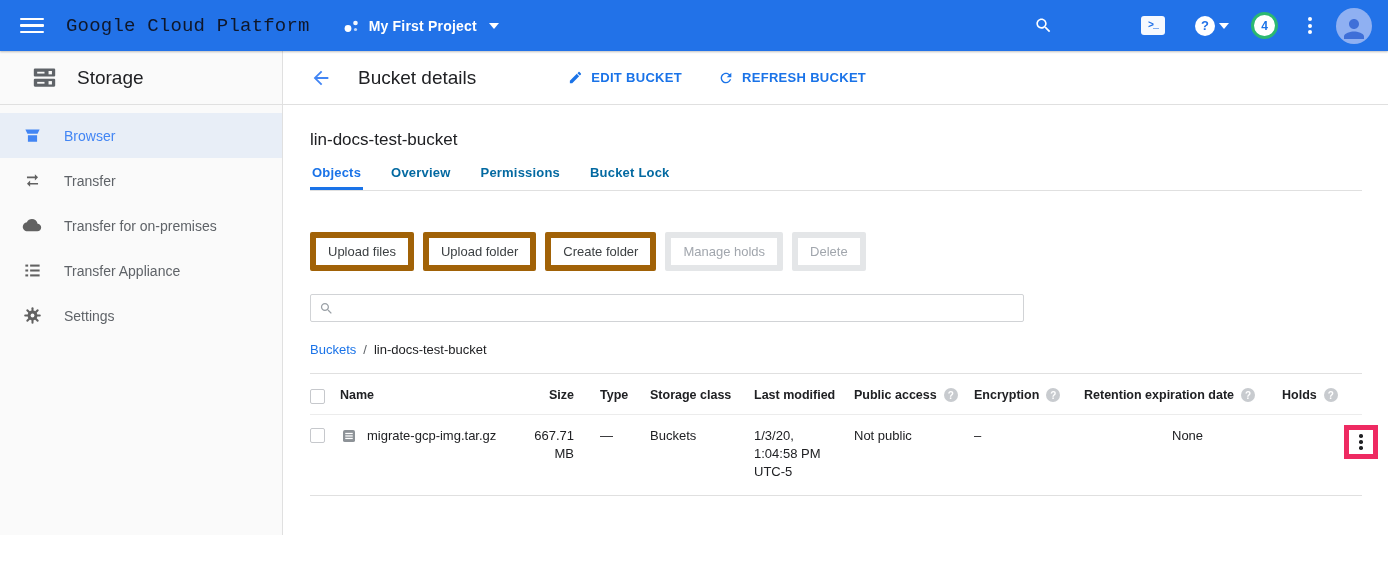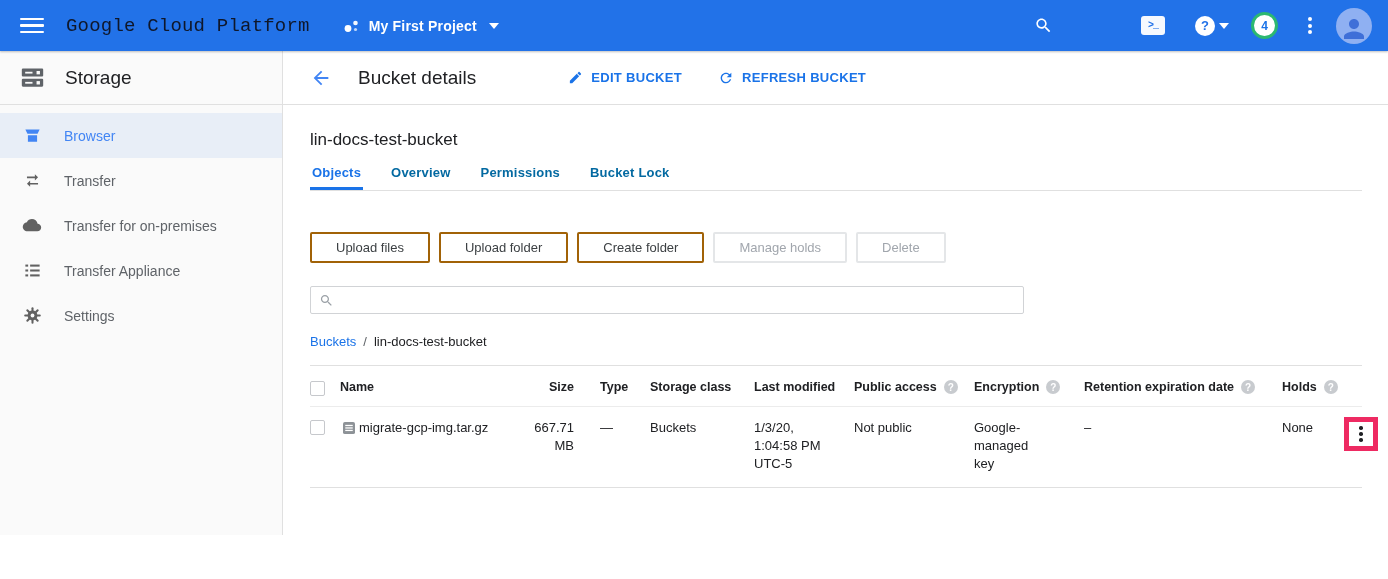--- a/index.html
+++ b/index.html
@@ -33,21 +33,21 @@
     background:#fff; border:3px solid #2CB871; color:#1A73E8; font-size:12px; font-weight:700;
     display:flex; align-items:center; justify-content:center; }
   .kebab { margin-left:26px; display:flex; flex-direction:column; gap:2.5px; padding:4px; }
   .kebab i { width:4px; height:4px; border-radius:50%; background:#fff; }
   .avatar { margin-left:20px; width:36px; height:36px; border-radius:50%; background:#8FB0F2;
     overflow:hidden; display:flex; align-items:flex-end; justify-content:center; }
 
   
   .frame { display:flex; height:484px; }
   .sidebar { width:283px; background:#FAFAFA; border-right:1px solid #E0E0E0; flex-shrink:0; }
-  .sb-head { height:54px; display:flex; align-items:center; padding-left:19px;
+  .sb-head { height:54px; display:flex; align-items:center; padding-left:31px;
     border-bottom:1px solid #E0E0E0; }
   .sb-title { font-size:19px; color:#202124; margin-left:19px; }
   .sb-items { padding-top:8px; }
   .sb-item { height:45px; display:flex; align-items:center; cursor:pointer; }
   .sb-item .sb-ic { width:64px; display:flex; justify-content:center; }
   .sb-label { font-size:14px; color:#5F6368; }
   .sb-item.active { background:#E8EEF7; }
   .sb-item.active .sb-label { color:#4285F4; }
 
   
@@ -63,21 +63,21 @@
 
   .content { padding:25px 26px 0 27px; }
   .bucket-name { font-size:17px; color:#202124; }
 
   .tabs { display:flex; margin-top:15px; border-bottom:1px solid #E0E0E0; }
   .tab { font-size:13px; font-weight:700; color:#0369a1; letter-spacing:.2px;
     padding:0 2px 10px 2px; margin-right:26px; cursor:pointer; }
   .tab.active { color:#1A73E8; box-shadow:inset 0 -3px 0 #1A73E8; }
 
   .toolbar { margin-top:41px; display:flex; gap:9px; }
-  .btn { background:#fff; border:2px solid #a16207; border-radius:2px; padding:6px 24px;
+  .btn { background:#fff; border:6px solid #a16207; border-radius:2px; padding:6px 12px;
     font-size:13px; color:#3C4043; cursor:pointer; font-family:inherit; }
   .btn.disabled { color:#A1A6AD; border-color:#E4E6E8; cursor:default; }
 
   .filter-wrap { margin-top:23px; width:714px; height:28px; border:1px solid #D1D3D6;
     border-radius:2px; display:flex; align-items:center; padding:0 8px; background:#fff; }
   .filter-input { border:none; outline:none; flex:1; font-size:13px; color:#202124;
     margin-left:7px; font-family:inherit; background:transparent; }
   .filter-input::placeholder { color:#80868B; }
 
   .breadcrumb { margin-top:20px; font-size:13px; display:flex; gap:7px; align-items:center; }
@@ -85,21 +85,21 @@
   .bc-sep { color:#5F6368; }
   .bc-current { color:#202124; }
 
   .table { margin-top:16px; border-top:1px solid #E0E0E0; }
   .t-row { display:flex; align-items:flex-start; }
   .t-head { border-bottom:1px solid #ECECEC; padding:14px 0 10px 0; }
   .t-head .cell { font-size:12.5px; font-weight:700; color:#202124; display:flex; align-items:center; gap:7px; }
   .t-data { padding:12px 0 14px 0; border-bottom:1px solid #E0E0E0; min-height:74px; }
   .t-data .cell { font-size:13px; color:#202124; line-height:18px; }
   .col-cb { width:30px; padding-top:1px; }
-  .col-name { width:198px; display:flex; align-items:flex-start; gap:1px; }
+  .col-name { width:198px; display:flex; align-items:flex-start; gap:9px; }
   .col-size { width:36px; display:flex; justify-content:flex-end; }
   .col-size .inner { display:inline-block; width:42px; text-align:right; }
   .col-type { width:50px; margin-left:26px; }
   .col-class { width:104px; }
   .col-mod { width:100px; }
   .col-mod .inner { display:inline-block; width:72px; }
   .col-pub { width:120px; }
   .col-enc { width:110px; }
   .col-enc .inner { display:inline-block; width:78px; }
   .col-ret { width:198px; }
@@ -342,21 +342,20 @@
             </svg>
             <span class="name-link">migrate-gcp-img.tar.gz</span>
           </span>
           <span class="cell col-size">
               <span class="inner">667.71 MB</span>
             </span>
           <span class="cell col-type">—</span>
           <span class="cell col-class">Buckets</span>
           <span class="cell col-mod"><span class="inner">1/3/20, 1:04:58 PM UTC-5</span></span>
           <span class="cell col-pub">Not public</span>
-          <span class="cell col-enc"><span class="inner">Google-managed key</span></span>
           <span class="cell col-ret">–</span>
           <span class="cell col-holds">None</span>
           <span class="cell col-menu">
             <span class="ann-box">
               <span class="row-kebab">
                   <i></i>
                   <i></i>
                   <i></i>
                 </span>
             </span>

